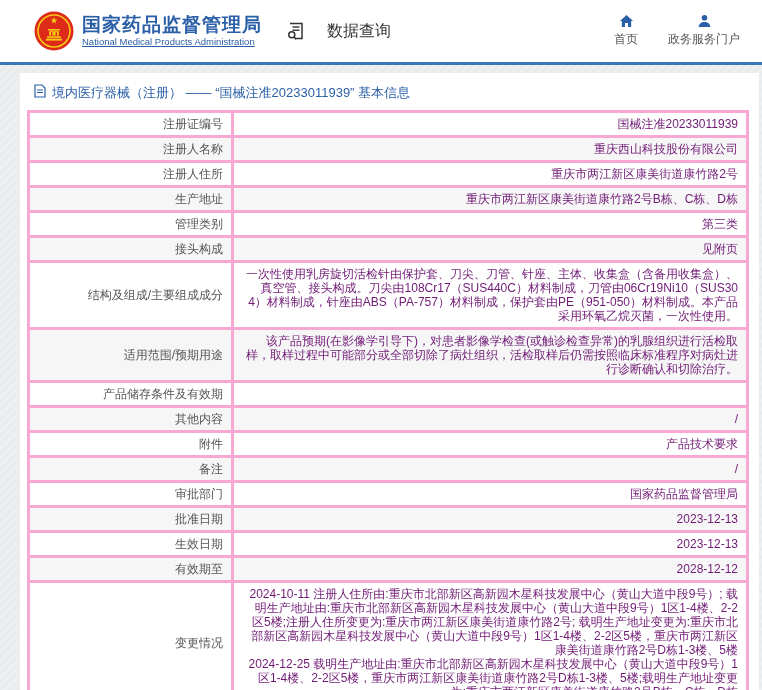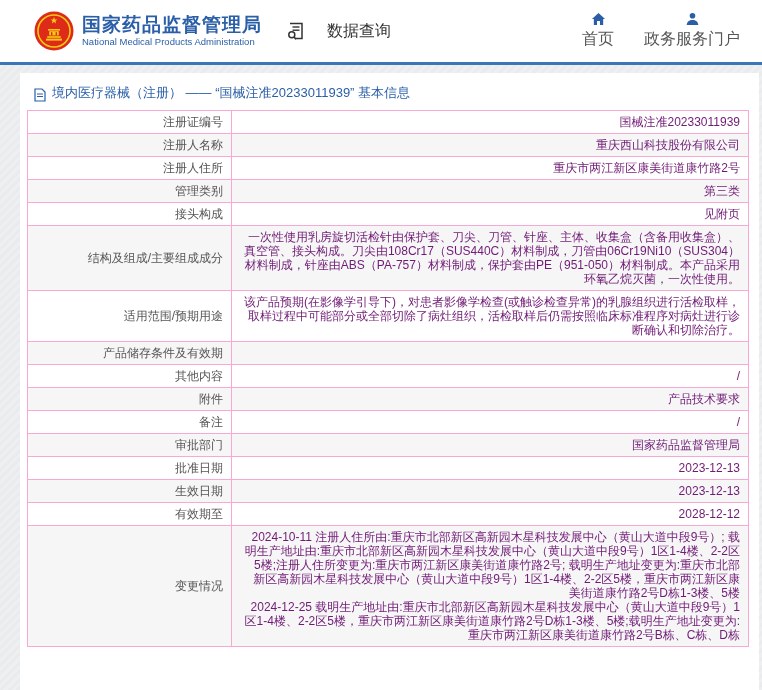--- a/index.html
+++ b/index.html
@@ -11,48 +11,48 @@
   }
   
   .header{
     height:62px;background:#ffffff;
     display:flex;align-items:center;
     padding:0 14px 0 34px;box-sizing:border-box;
   }
   .logo{display:flex;align-items:center;gap:8px;cursor:pointer;}
   .logo-text{display:flex;flex-direction:column;line-height:1.05;}
   .logo-title{font-size:19px;font-weight:bold;color:#2a5fa8;letter-spacing:1px;}
-  .logo-sub{font-size:9.5px;color:#2a5fa8;margin-top:3px;}
+  .logo-sub{font-size:9.5px;color:#2a5fa8;margin-top:3px;text-decoration:underline;}
   .section{display:flex;align-items:center;gap:21px;margin-left:24px;cursor:pointer;}
   .section-label{font-size:16px;color:#333;}
   .top-nav{margin-left:auto;display:flex;gap:30px;padding-right:8px;}
   .nav-item{display:flex;flex-direction:column;align-items:center;gap:3px;cursor:pointer;}
-  .nav-item span.lab{font-size:16px;color:#555;}
+  .nav-item span.lab{font-size:12px;color:#555;}
   .header-line{height:3px;background:#3a76b8;}
   
   .page{
     padding:8px 3px 4px 20px;box-sizing:border-box;
     background:repeating-linear-gradient(135deg, #edeff0 0 3px, #e9ebec 3px 6px);
     height:625px;
   }
   .card{background:#ffffff;min-height:640px;padding:4px 0 8px 0;box-sizing:border-box;}
   .crumb{
-    display:flex;align-items:flex-end;gap:6px;
+    display:flex;align-items:flex-start;gap:6px;
     padding:7px 14px 6px 14px;
     font-size:13px;color:#2a5fa8;
   }
   
   table.info{
     border-collapse:collapse;
     margin:2px 7px 0 7px;
     width:722px;
     table-layout:fixed;
     font-size:12px;line-height:14px;
   }
-  table.info td{border:1px solid #f9a8d4;vertical-align:middle;}
+  table.info td{border:3px solid #f9a8d4;vertical-align:middle;}
   table.info tr:nth-child(even) td{background:#f6f6f7;}
   td.lbl{
     width:204px;text-align:right;color:#555;
     padding:4px 8px 4px 4px;box-sizing:border-box;height:14px;
   }
   td.val{
     color:#701a75;text-align:right;
     padding:4px 8px 4px 10px;box-sizing:border-box;
     white-space:pre-line;word-break:break-all;
   }
@@ -132,20 +132,24 @@
         </tr>
         <tr>
           <td class="lbl">注册人名称</td>
           <td class="val">重庆西山科技股份有限公司</td>
         </tr>
         <tr>
           <td class="lbl">注册人住所</td>
           <td class="val">重庆市两江新区康美街道康竹路2号</td>
         </tr>
         <tr>
+          <td class="lbl">生产地址</td>
+          <td class="val">重庆市两江新区康美街道康竹路2号B栋、C栋、D栋</td>
+        </tr>
+        <tr>
           <td class="lbl">管理类别</td>
           <td class="val">第三类</td>
         </tr>
         <tr>
           <td class="lbl">接头构成</td>
           <td class="val">见附页</td>
         </tr>
         <tr>
           <td class="lbl">结构及组成/主要组成成分</td>
           <td class="val">一次性使用乳房旋切活检针由保护套、刀尖、刀管、针座、主体、收集盒（含备用收集盒）、真空管、接头构成。刀尖由108Cr17（SUS440C）材料制成，刀管由06Cr19Ni10（SUS304）材料制成，针座由ABS（PA-757）材料制成，保护套由PE（951-050）材料制成。本产品采用环氧乙烷灭菌，一次性使用。</td>

